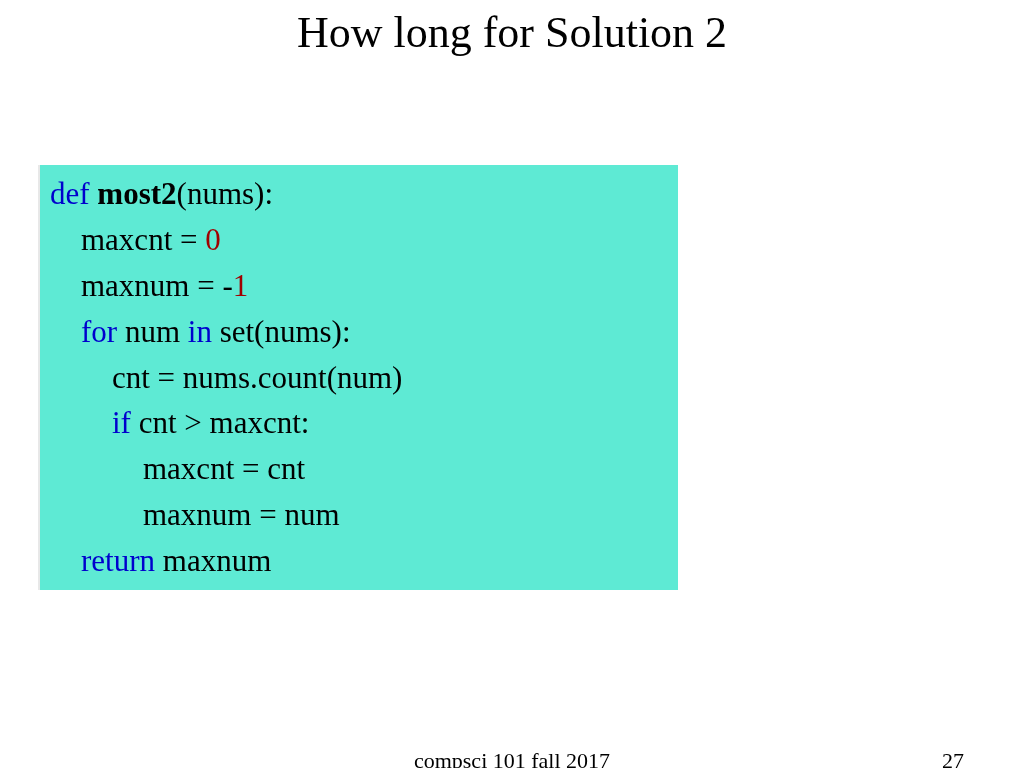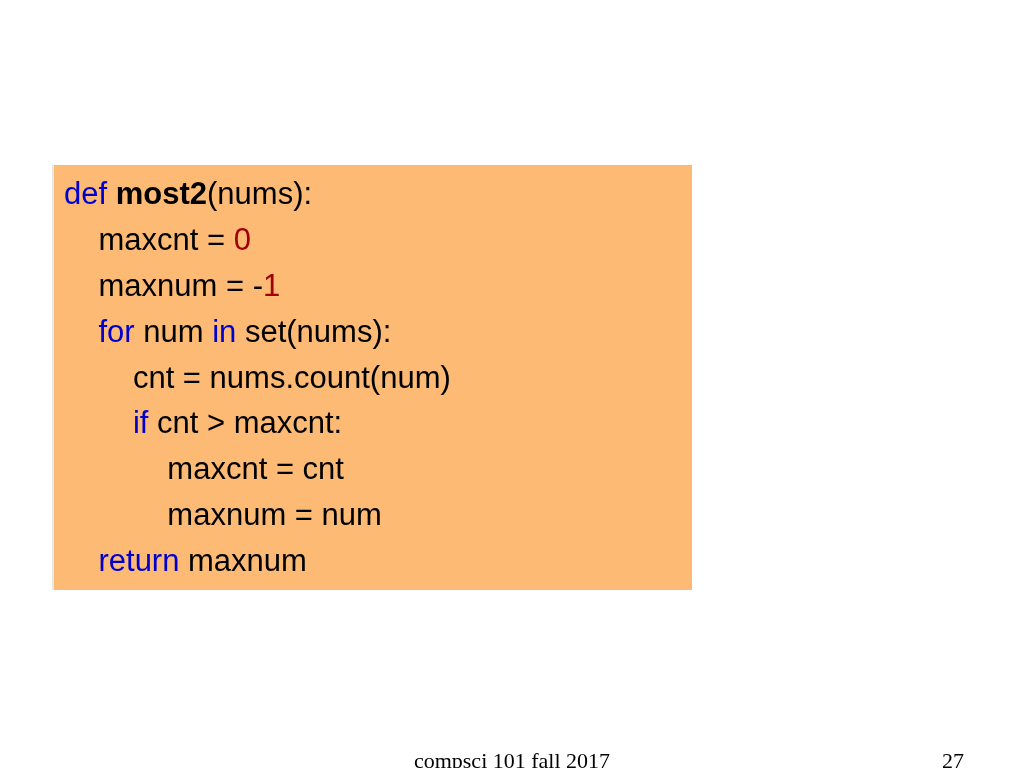--- a/index.html
+++ b/index.html
@@ -18,27 +18,27 @@
   .title {
     text-align: center;
     font-size: 44px;
     line-height: 1.15;
     color: #000;
     font-weight: 400;
     padding-top: 8px;
   }
   .code-block {
     position: absolute;
-    left: 52px;
+    left: 38px;
     top: 165px;
     width: 640px;
     padding: 6px 8px 6px 10px;
-    background: #fdba74;
+    background: #5eead4;
     border-left: 2px solid #e8e8e8;
-    font-family: Liberation Sans, sans-serif;
+    font-family: Liberation Serif, serif;
     font-size: 31px;
     line-height: 1.48;
     white-space: pre;
     color: #000;
   }
   .kw { color: #0000cd; }        
   .fn { color: #000; font-weight: bold; } 
   .num { color: #a00000; }
   .footer {
     position: absolute;
@@ -56,21 +56,21 @@
     position: absolute;
     right: 60px;
   }
 </style>
 </head>
 <body>
 
 <div class="slide">
 
   <div class="title">
-    <br>
+    <span>How long for Solution 2</span><br>
   </div>
 
   <div class="code-block"><span class="kw">def</span> <span class="fn">most2</span><span>(nums):</span>
 <span>    maxcnt = </span><span class="num">0</span>
 <span>    maxnum = -</span><span class="num">1</span>
 <span>    </span><span class="kw">for</span><span> num </span><span class="kw">in</span><span> set(nums):</span>
 <span>        cnt = nums.count(num)</span>
 <span>        </span><span class="kw">if</span><span> cnt &gt; maxcnt:</span>
 <span>            maxcnt = cnt</span>
 <span>            maxnum = num</span>

